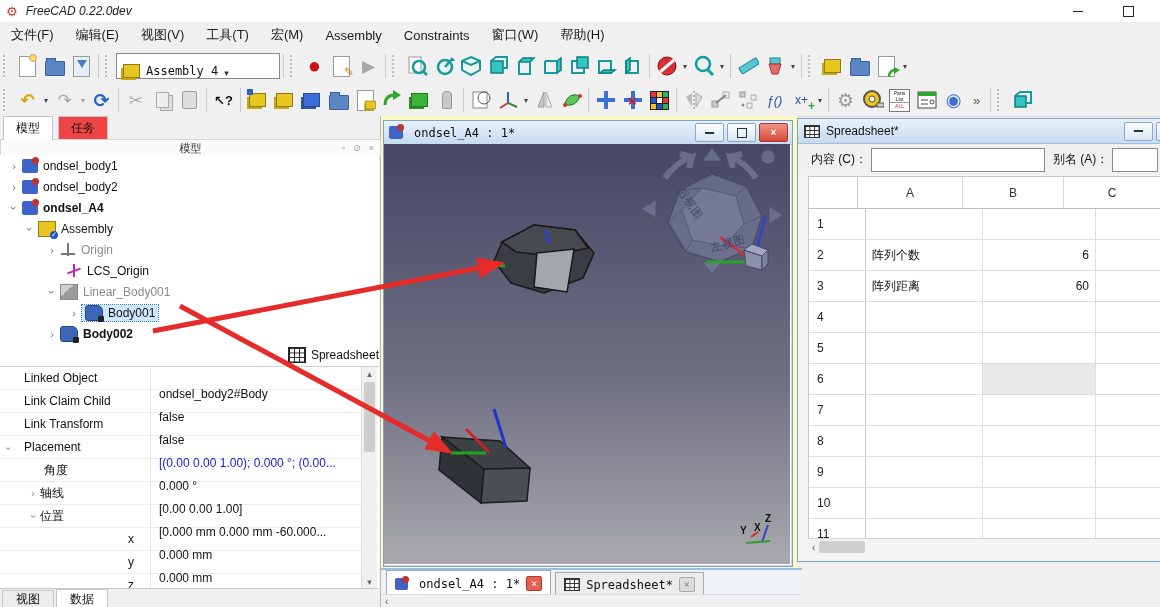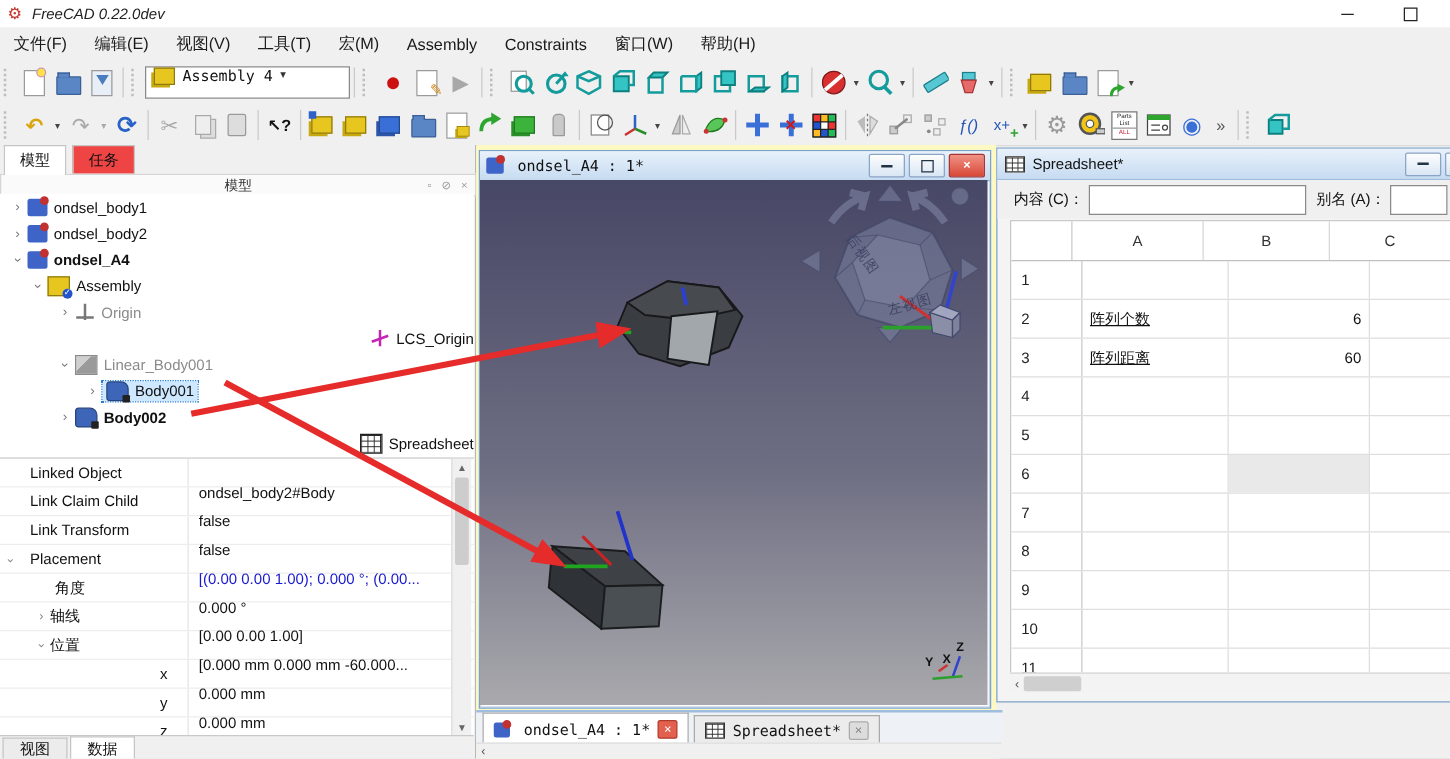--- a/index.html
+++ b/index.html
@@ -22,21 +22,21 @@
   .tsep{width:1px;height:24px;background:#c9c9c9;margin:0 3px;}
   .tb{width:27px;height:27px;display:flex;align-items:center;justify-content:center;position:relative;border-radius:3px;}
   .tb .g{font-size:17px;line-height:1;}
   .caret{width:10px;height:27px;display:flex;align-items:center;justify-content:center;font-size:8px;color:#444;}
   .gray{color:#a8a8a8;}
   .page{width:15px;height:19px;background:#fff;border:1px solid #9a9a9a;position:relative;}
   .folder{width:18px;height:13px;background:#5b86c5;border:1px solid #3b5f96;border-radius:1px;position:relative;margin-top:4px;}
   .folder:before{content:"";position:absolute;left:0;top:-4px;width:8px;height:3px;background:#5b86c5;border:1px solid #3b5f96;border-bottom:none;}
   .cubewire{stroke:#149b9b;stroke-width:2;fill:none;}
   .cubefill{fill:#35c4c4;stroke:#0e7f7f;stroke-width:1.5;}
-  .combo{height:24px;background:#fff;border:1px solid #8a8a8a;display:flex;align-items:flex-start;padding:0 6px;gap:6px;min-width:150px;}
+  .combo{height:24px;background:#fff;border:1px solid #8a8a8a;display:flex;align-items:flex-end;padding:0 6px;gap:6px;min-width:150px;}
   .combo .cv{font-family:"DejaVu Sans Mono",monospace;font-size:12px;}
   .combo .cc{margin-left:auto;font-size:9px;color:#333;}
   .ybox{width:15px;height:12px;background:#e7c61f;border:1px solid #8f7a10;box-shadow:-3px 3px 0 -1px #c7a80f;}
   .rubik{width:17px;height:17px;display:grid;grid-template-columns:repeat(3,1fr);grid-template-rows:repeat(3,1fr);gap:1px;background:#222;border:1px solid #222;}
   .rubik i{display:block;}
   .crossmove{position:relative;width:18px;height:18px;}
   .crossmove:before{content:"";position:absolute;left:7px;top:0;width:4px;height:18px;background:#3a6fd8;}
   .crossmove:after{content:"";position:absolute;top:7px;left:0;width:18px;height:4px;background:#3a6fd8;}
   .partslist{width:19px;height:21px;background:#fff;border:1px solid #777;font-size:5px;line-height:6px;text-align:center;color:#222;}
   .partslist .r{color:#c23;border-top:1px solid #999;}
@@ -106,21 +106,21 @@
   #sstitle .st{margin-left:6px;font-size:12px;}
   #sstbar{position:absolute;left:0;top:25px;width:100%;height:31px;background:#f0f0f0;display:flex;align-items:center;}
   .sslab{font-size:12px;color:#111;}
   .ssinput{height:20px;background:#fff;border:1px solid #8a8a8a;}
   #ssgrid{position:absolute;left:10px;top:57px;right:0;height:361px;background:#fff;overflow:hidden;border-left:1px solid #c9c9c9;border-top:1px solid #c9c9c9;}
   .shead{display:flex;height:31px;border-bottom:1px solid #c0c0c0;}
   .shc{display:flex;align-items:center;justify-content:center;color:#333;border-right:1px solid #d8d8d8;font-size:12px;}
   .srow{display:flex;height:30px;border-bottom:1px solid #dedede;}
   .rn{width:48px;flex:none;display:flex;align-items:center;padding-left:8px;color:#222;border-right:1px solid #c9c9c9;font-size:12px;}
   .sc{border-right:1px solid #dedede;display:flex;align-items:center;font-size:12px;}
-  .ca{width:104px;flex:none;padding:0 6px;text-decoration:underline;}
+  .ca{width:104px;flex:none;padding:0 6px;}
   .cb{width:100px;flex:none;justify-content:flex-end;padding:0 6px;}
   .cc{flex:1;}
   .selcell{background:#e9e9e9;}
   #sshscroll{position:absolute;left:10px;top:419px;right:0;height:16px;background:#f3f3f3;border-top:1px solid #d5d5d5;display:flex;align-items:center;color:#555;font-size:10px;}
   #sshscroll .thumb{width:46px;height:12px;background:#cfcfcf;margin-left:4px;border-radius:2px;}
   
   #overlay{position:absolute;left:0;top:0;z-index:60;pointer-events:none;}
 </style>
 </head>
 <body>
@@ -503,21 +503,21 @@
       <div class="trow" style="padding-left:22px;">
           <span class="chev open">›</span>
           <span class="ticon i-asm"></span>
           <span class="tlabel">Assembly</span>
         </div>
       <div class="trow" style="padding-left:44px;">
           <span class="chev">›</span>
           <span class="ticon i-origin"></span>
           <span class="tlabel gr">Origin</span>
         </div>
-      <div class="trow" style="padding-left:66px;justify-content:flex-end;">
+      <div class="trow" style="padding-left:66px;">
           <span class="ticon i-lcs"></span>
           <span class="tlabel">LCS_Origin</span>
         </div>
       <div class="trow" style="padding-left:44px;">
           <span class="chev open">›</span>
           <span class="ticon i-array"></span>
           <span class="tlabel gr">Linear_Body001</span>
         </div>
       <div class="trow" style="padding-left:66px;">
           <span class="chev">›</span>

